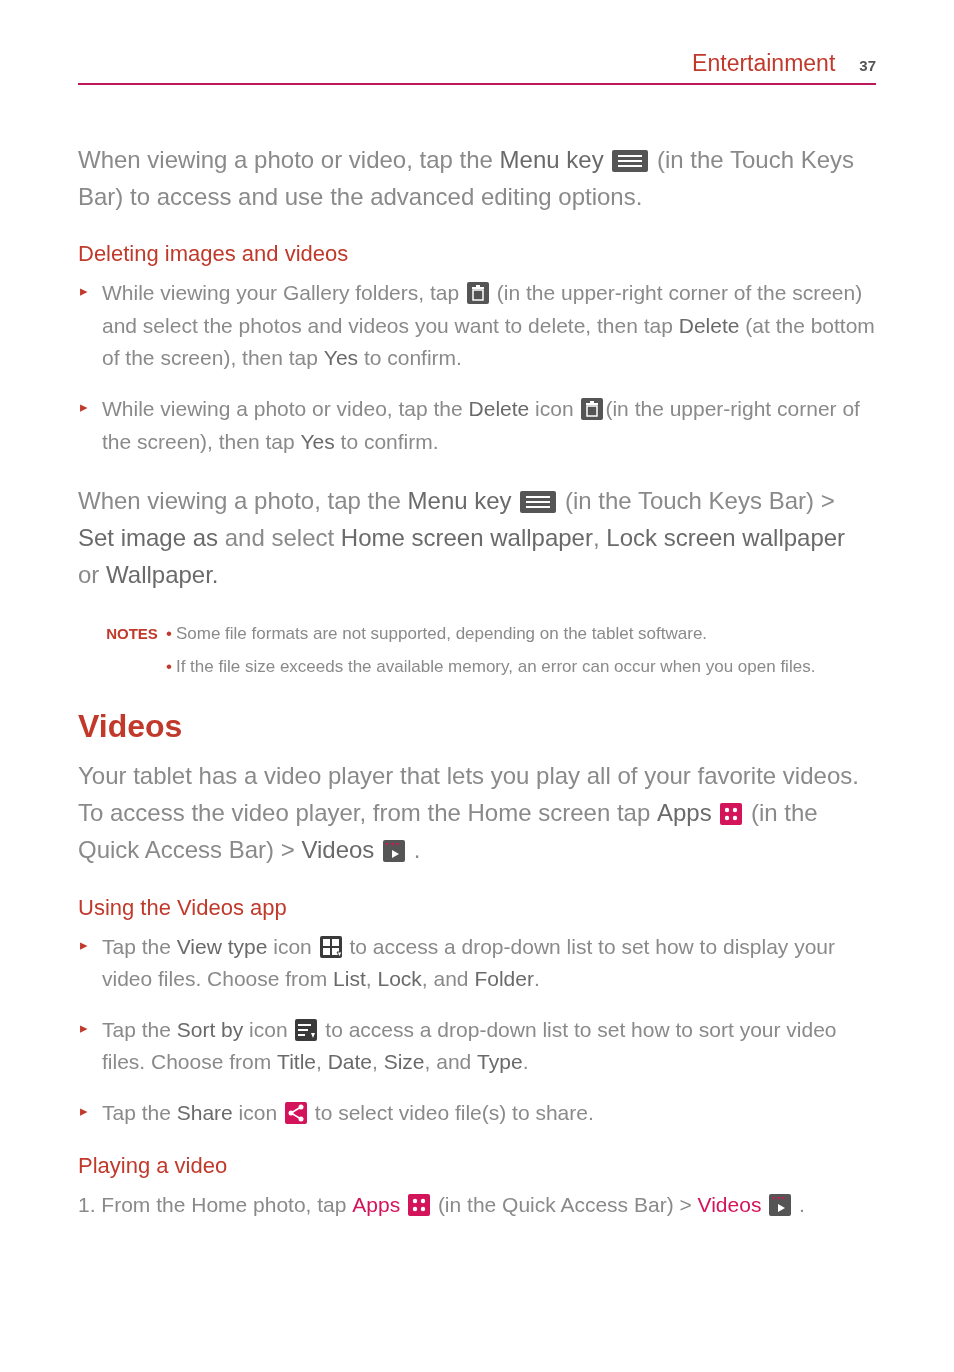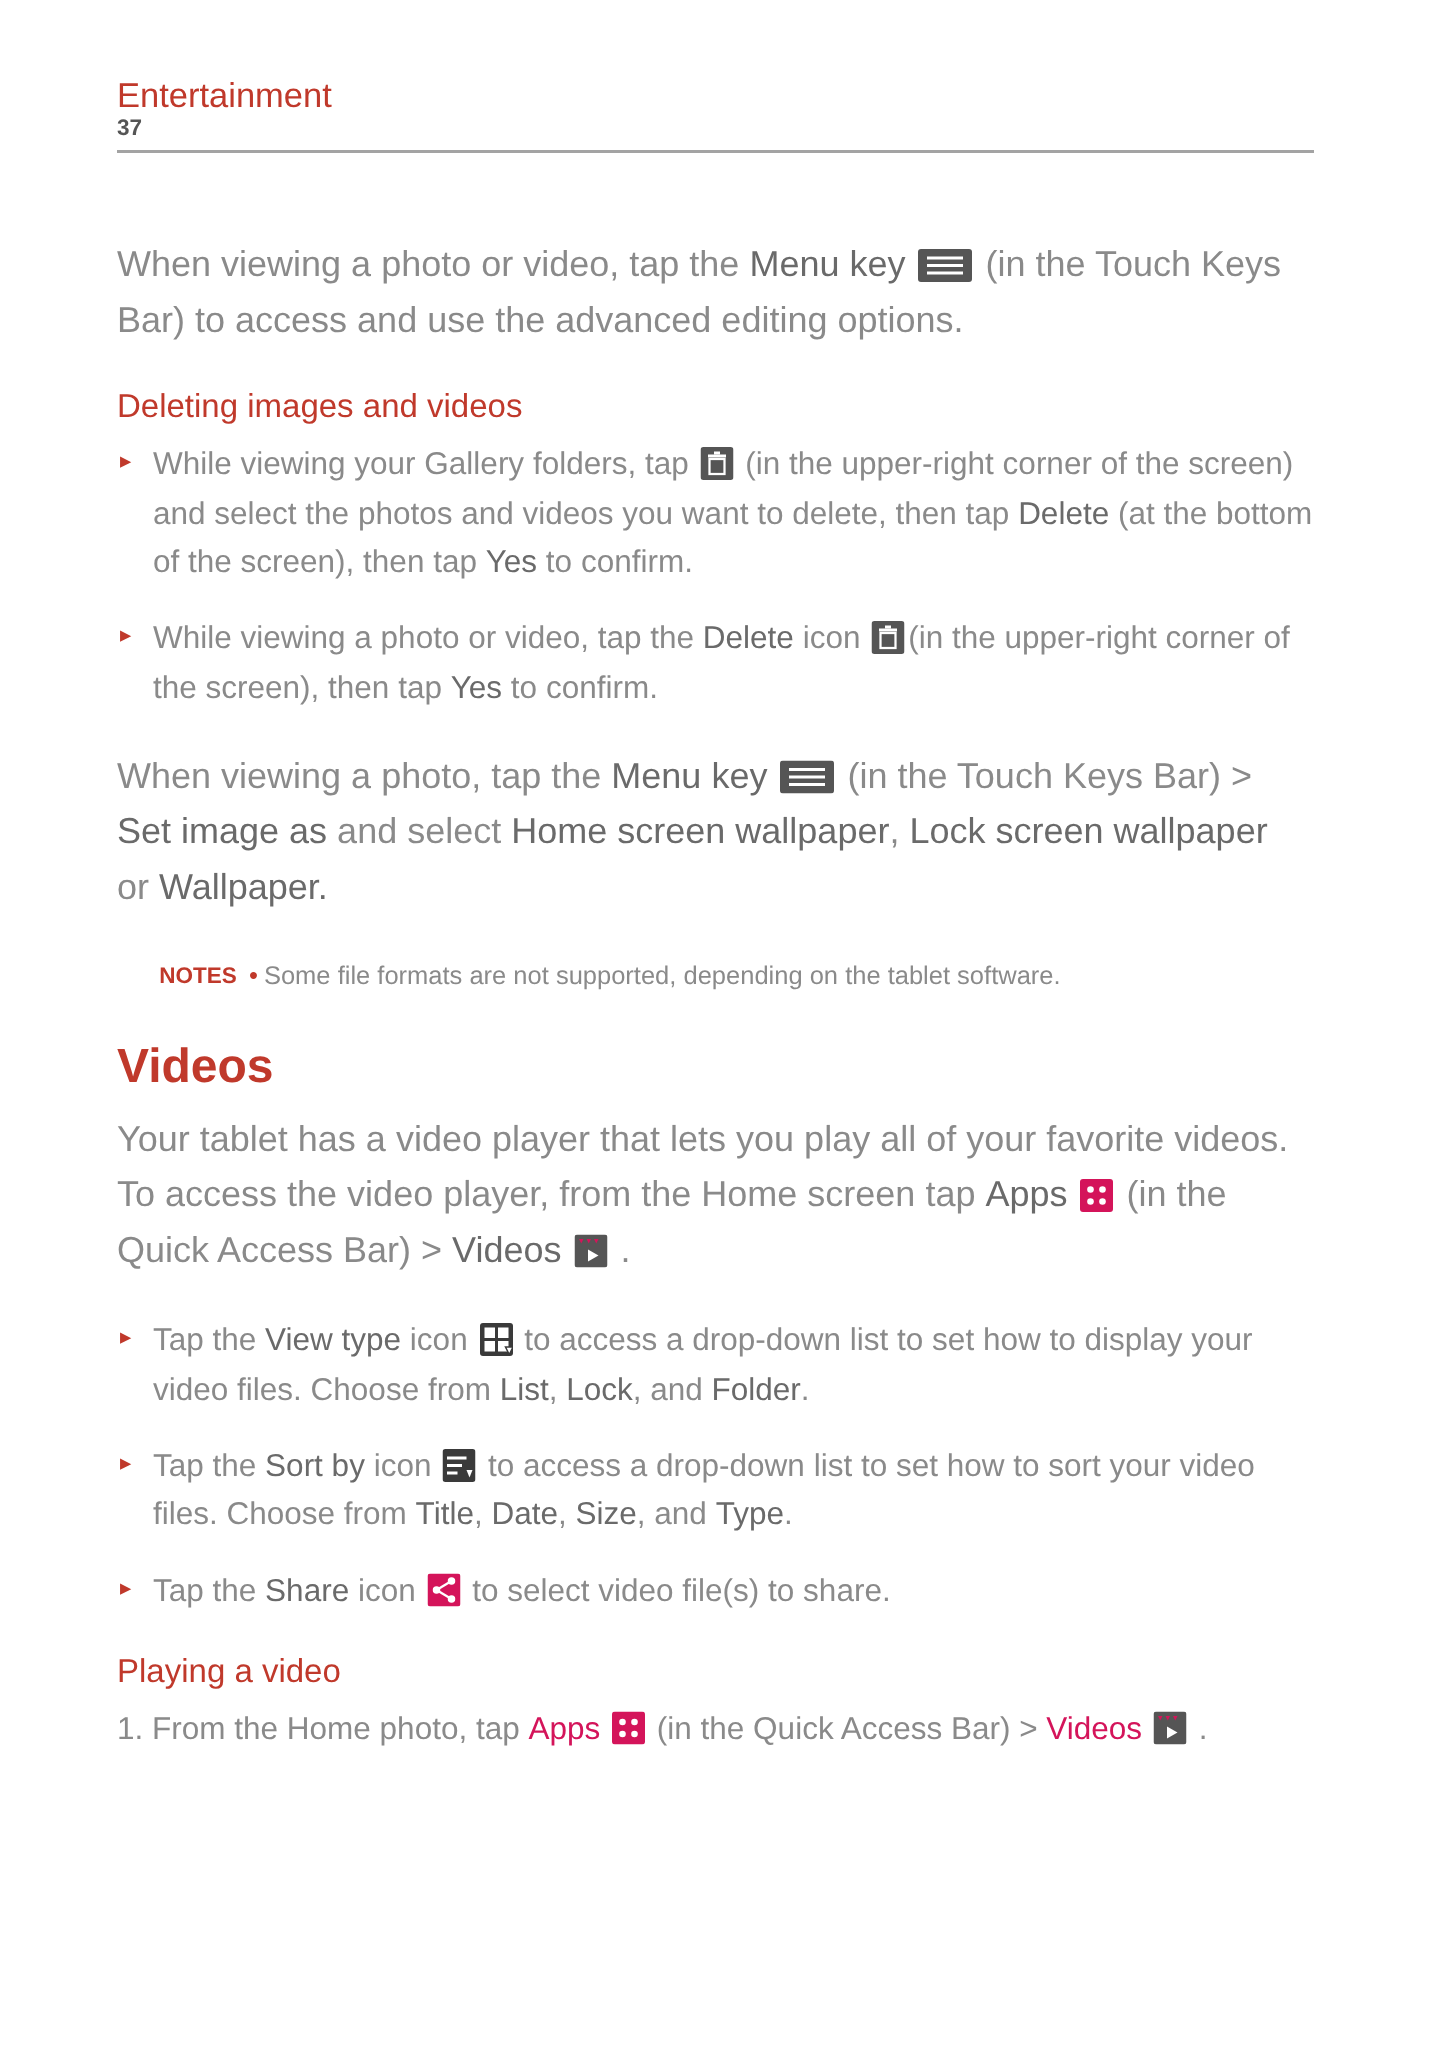--- a/index.html
+++ b/index.html
@@ -10,24 +10,23 @@
     color: #6f6f6f;
     width: 954px;
   }
   .page {
     padding: 50px 78px 40px 78px;
   }
   .header {
     display: flex;
     justify-content: flex-end;
     align-items: baseline;
-    border-bottom: 2px solid #a3a3a3;
+    border-bottom: 2px solid #be185d;
     padding-bottom: 6px;
     margin-bottom: 56px;
-    flex-direction: column;
   }
   .header .title {
     color: #c0392b;
     font-size: 23px;
     margin-right: 24px;
   }
   .header .pagenum {
     color: #555;
     font-size: 15px;
     font-weight: bold;
@@ -171,40 +170,45 @@
           <rect x="6" y="10" width="24" height="2" fill="#fff"></rect>
           <rect x="6" y="15" width="24" height="2" fill="#fff"></rect>
         </svg></span>
     <span> (in the Touch Keys Bar) &gt; </span><span class="bold">Set image as</span><span> and select </span><span class="bold">Home screen wallpaper</span><span>, </span><span class="bold">Lock screen wallpaper</span><span> or </span><span class="bold">Wallpaper.</span>
   </p>
 
   <div class="notes-row">
     <div class="notes-label">NOTES</div>
     <div class="notes-text"><span class="notes-dot">•</span><span>Some file formats are not supported, depending on the tablet software.</span></div>
   </div>
+  <div class="notes-row" style="margin-bottom:16px;">
+    <div class="notes-label"></div>
+    <div class="notes-text"><span class="notes-dot">•</span><span>If the file size exceeds the available memory, an error can occur when you open files.</span></div>
+  </div>
 
   <h2 class="section">Videos</h2>
   <p class="body">
     <span>Your tablet has a video player that lets you play all of your favorite videos. To access the video player, from the Home screen tap </span><span class="bold">Apps</span>
     <span class="icon"><svg viewBox="0 0 22 22">
           <rect x="0" y="0" width="22" height="22" fill="#d4145a" rx="2"></rect>
           <circle cx="7" cy="7" r="2.2" fill="#fff"></circle>
           <circle cx="15" cy="7" r="2.2" fill="#fff"></circle>
           <circle cx="7" cy="15" r="2.2" fill="#fff"></circle>
           <circle cx="15" cy="15" r="2.2" fill="#fff"></circle>
         </svg></span><span> (in the Quick Access Bar) &gt; </span><span class="bold">Videos</span>
     <span class="icon"><svg viewBox="0 0 22 22">
           <rect x="0" y="0" width="22" height="22" fill="#555" rx="2"></rect>
           <polygon points="3,3 6,3 4.5,6" fill="#d4145a"></polygon>
           <polygon points="8,3 11,3 9.5,6" fill="#d4145a"></polygon>
           <polygon points="13,3 16,3 14.5,6" fill="#d4145a"></polygon>
           <polygon points="9,10 9,18 16,14" fill="#fff"></polygon>
         </svg></span><span> .</span>
   </p>
 
+  <h3 class="red">Using the Videos app</h3>
   <ul class="bullets">
     <li>
       <span>Tap the </span><span class="bold">View type</span><span> icon </span><span class="icon"><svg viewBox="0 0 22 22">
             <rect x="0" y="0" width="22" height="22" fill="#3a3a3a" rx="2"></rect>
             <rect x="3" y="3" width="7" height="7" fill="#fff"></rect>
             <rect x="12" y="3" width="7" height="7" fill="#fff"></rect>
             <rect x="3" y="12" width="7" height="7" fill="#fff"></rect>
             <rect x="12" y="12" width="7" height="7" fill="#fff"></rect>
             <polygon points="17,16 22,16 19.5,21" fill="#fff" stroke="#3a3a3a" stroke-width="1"></polygon>
           </svg></span><span> to access a drop-down list to set how to display your video files. Choose from </span><span class="bold">List</span><span>, </span><span class="bold">Lock</span><span>, and </span><span class="bold">Folder</span><span>.</span>

